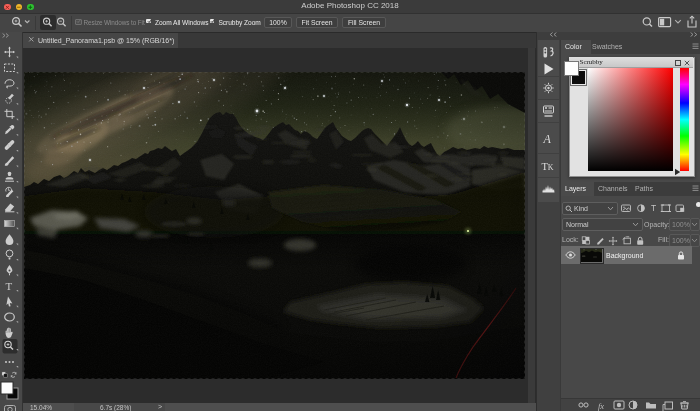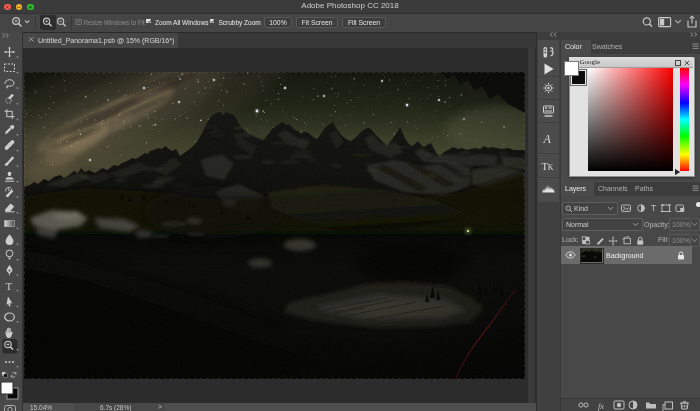--- a/index.html
+++ b/index.html
@@ -995,21 +995,21 @@
 <div class="abs" style="left:560px;top:40px;width:31px;height:14px;background:#4a4a4a;"></div>
 <div class="abs" style="left:565px;top:43px;color:#e6e6e6;font-size:7px;">Color</div>
 <div class="abs" style="left:592px;top:43px;color:#b0b0b0;font-size:7px;">Swatches</div>
 <svg class="abs" style="left:692px;top:43px;" width="7" height="7" viewBox="0 0 7 7">
     <path d="M0.5 1 L6.5 1 M0.5 3.2 L6.5 3.2 M0.5 5.4 L6.5 5.4" stroke="#b0b0b0" stroke-width="0.7"></path>
   </svg>
 <div class="abs" style="left:560px;top:54px;width:140px;height:128px;background:#4a4a4a;"></div>
 
 <div class="abs" style="left:569px;top:57px;width:124px;height:118px;background:#e2e2e2;border:0.5px solid #8f8f8f;box-shadow:0 1px 3px rgba(0,0,0,0.4);"></div>
 <div class="abs" style="left:569px;top:57px;width:124px;height:10px;background:linear-gradient(#dedede,#c8c8c8);border-bottom:0.5px solid #9f9f9f;"></div>
-<div class="abs" style="left:579.5px;top:58px;color:#1a1a1a;font-size:7px;font-family:'Liberation Serif',serif;">Google</div>
+<div class="abs" style="left:579.5px;top:58px;color:#1a1a1a;font-size:7px;font-family:'Liberation Serif',serif;">Scrubby</div>
 <div class="abs" style="left:674.5px;top:59.5px;width:4.5px;height:4.5px;border:0.8px solid #444;"></div>
 <svg class="abs" style="left:684px;top:59.5px;" width="6" height="6" viewBox="0 0 6 6">
     <path d="M0.8 0.8 L5.2 5.2 M5.2 0.8 L0.8 5.2" stroke="#444" stroke-width="0.9"></path>
   </svg>
 <div class="abs" style="left:588px;top:68px;width:85px;height:103px;background:linear-gradient(to bottom,rgba(0,0,0,0),#000),linear-gradient(to right,#fff,#f00);"></div>
 <div class="abs" style="left:680px;top:68px;width:9px;height:103px;background:linear-gradient(to bottom,#f00 0%,#f0f 16%,#00f 34%,#0ff 50%,#0f0 66%,#ff0 84%,#f00 100%);"></div>
 <svg class="abs" style="left:674px;top:168px;" width="7" height="8" viewBox="0 0 7 8">
     <path d="M1 0.8 L6.2 4 L1 7.2 Z" fill="#2b2b2b"></path>
   </svg>
 

